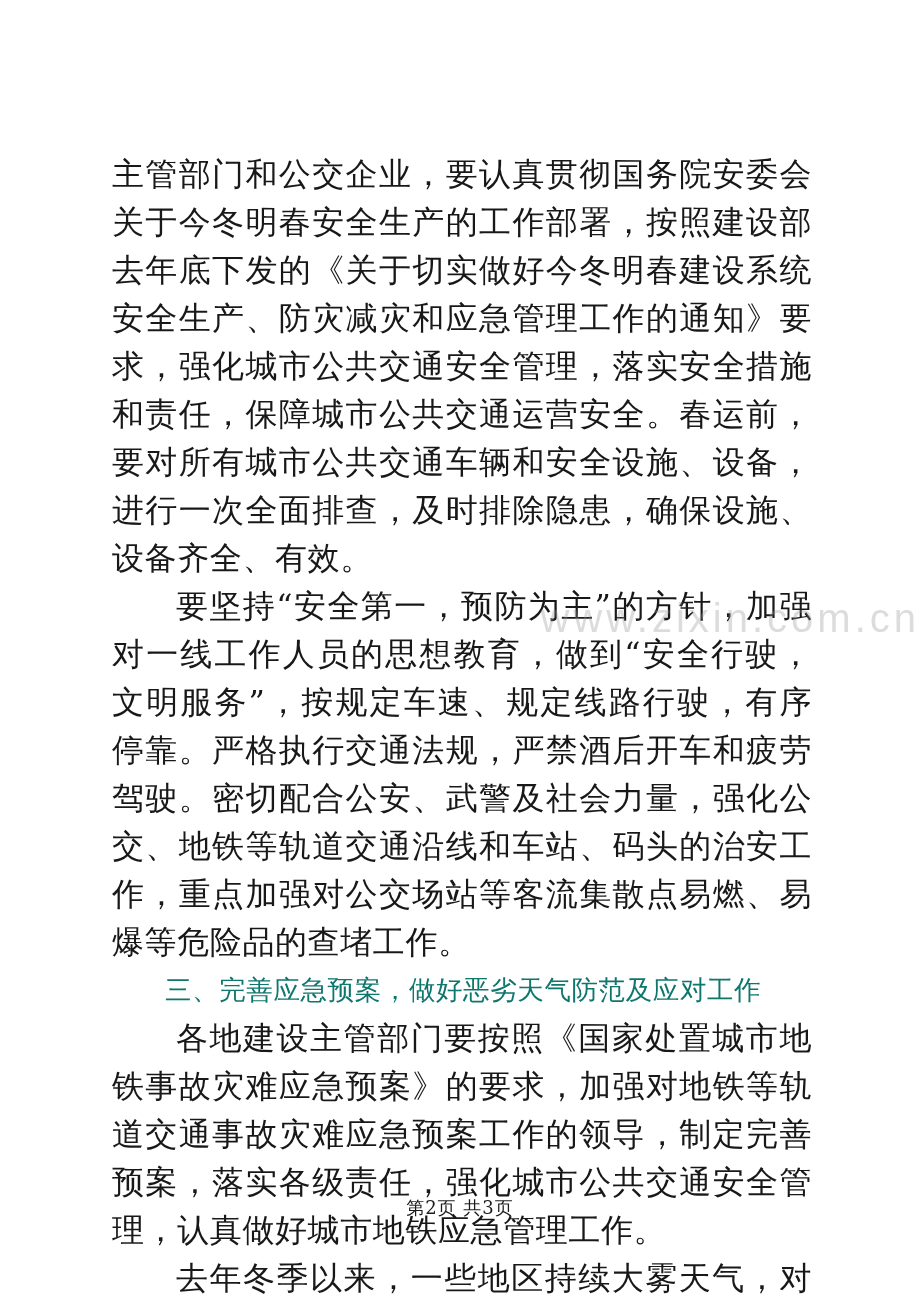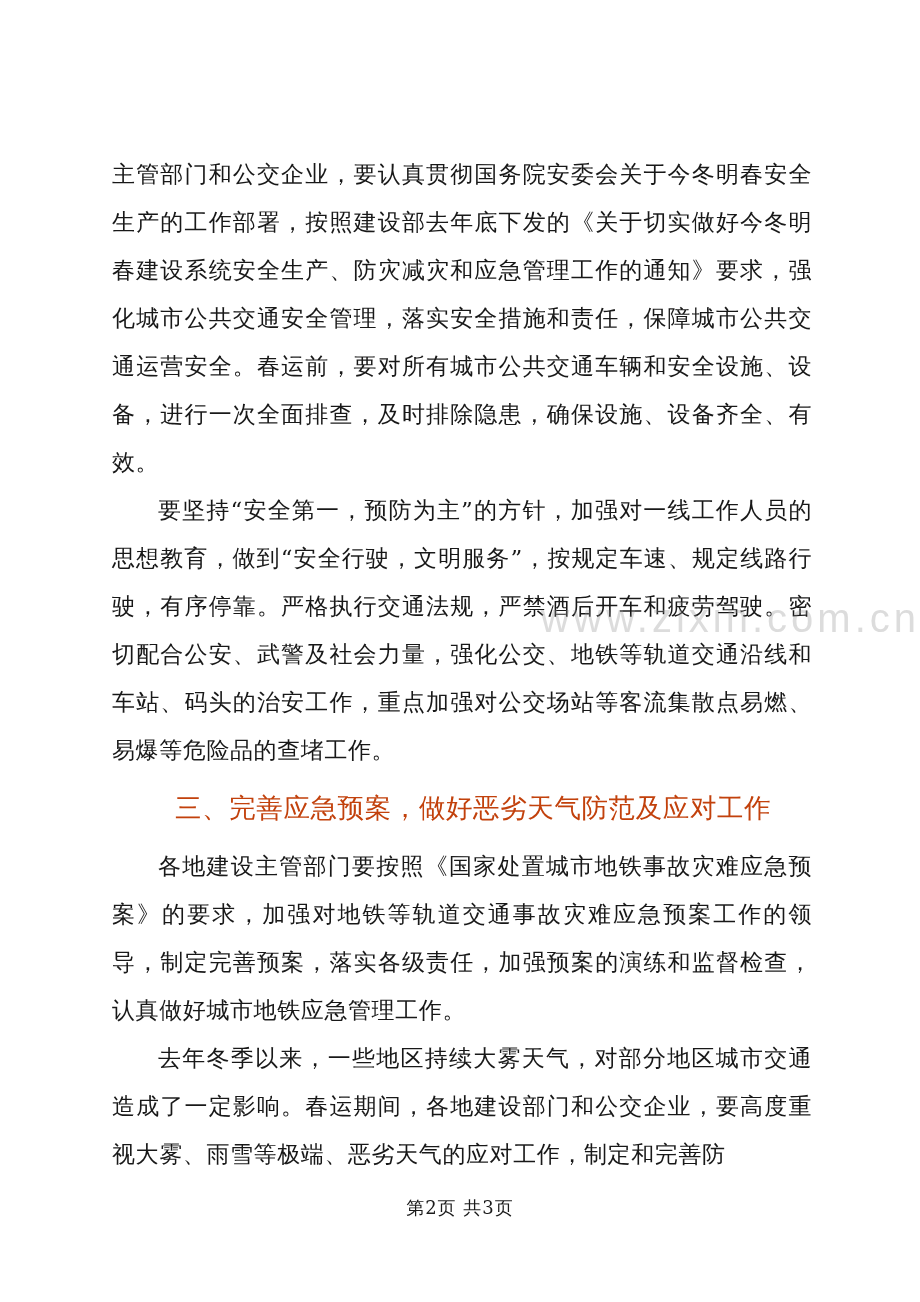--- a/index.html
+++ b/index.html
@@ -23,39 +23,39 @@
     height: 1302px;
     background: #fff;
   }
   .content {
     position: absolute;
     left: 112px;
     top: 150px;
     width: 700px;
   }
   .para {
-    font-size: 23px;
+    font-size: 32px;
     line-height: 48px;
     letter-spacing: 0.6px;
     text-align: justify;
     text-justify: inter-ideograph;
     margin: 0 0 0 0;
     color: #181818;
     font-family: "DejaVu Serif", "Liberation Serif", serif;
   }
   .indent {
     text-indent: 2em;
   }
   .heading {
     font-size: 26.5px;
     line-height: 48px;
     letter-spacing: 0.6px;
     text-indent: 2em;
-    margin: 10px;
-    color: #c2410c;
+    margin: 0;
+    color: #0f766e;
   }
   .footer {
     position: absolute;
     left: 0;
     top: 1196px;
     width: 920px;
     text-align: center;
     font-size: 18px;
     letter-spacing: 1px;
     color: #1a1a1a;
@@ -79,21 +79,21 @@
 </style>
 </head>
 <body>
 
 <div class="page">
 
   <div class="content">
     <p class="para">主管部门和公交企业，要认真贯彻国务院安委会关于今冬明春安全生产的工作部署，按照建设部去年底下发的《关于切实做好今冬明春建设系统安全生产、防灾减灾和应急管理工作的通知》要求，强化城市公共交通安全管理，落实安全措施和责任，保障城市公共交通运营安全。春运前，要对所有城市公共交通车辆和安全设施、设备，进行一次全面排查，及时排除隐患，确保设施、设备齐全、有效。</p>
     <p class="para indent">要坚持“安全第一，预防为主”的方针，加强对一线工作人员的思想教育，做到“安全行驶，文明服务”，按规定车速、规定线路行驶，有序停靠。严格执行交通法规，严禁酒后开车和疲劳驾驶。密切配合公安、武警及社会力量，强化公交、地铁等轨道交通沿线和车站、码头的治安工作，重点加强对公交场站等客流集散点易燃、易爆等危险品的查堵工作。</p>
     <p class="heading">三、完善应急预案，做好恶劣天气防范及应对工作</p>
-    <p class="para indent">各地建设主管部门要按照《国家处置城市地铁事故灾难应急预案》的要求，加强对地铁等轨道交通事故灾难应急预案工作的领导，制定完善预案，落实各级责任，加强预案的演练和监督检查，认真做好城市地铁应急管理工作。</p>
+    <p class="para indent">各地建设主管部门要按照《国家处置城市地铁事故灾难应急预案》的要求，加强对地铁等轨道交通事故灾难应急预案工作的领导，制定完善预案，落实各级责任，强化城市公共交通安全管理，认真做好城市地铁应急管理工作。</p>
     <p class="para indent">去年冬季以来，一些地区持续大雾天气，对部分地区城市交通造成了一定影响。春运期间，各地建设部门和公交企业，要高度重视大雾、雨雪等极端、恶劣天气的应对工作，制定和完善防</p>
   </div>
 
   <div class="watermark">www.zixin.com.cn</div>
 
   <div class="footer">第2页 共3页</div>
 
 </div>
 
 </body></html>

